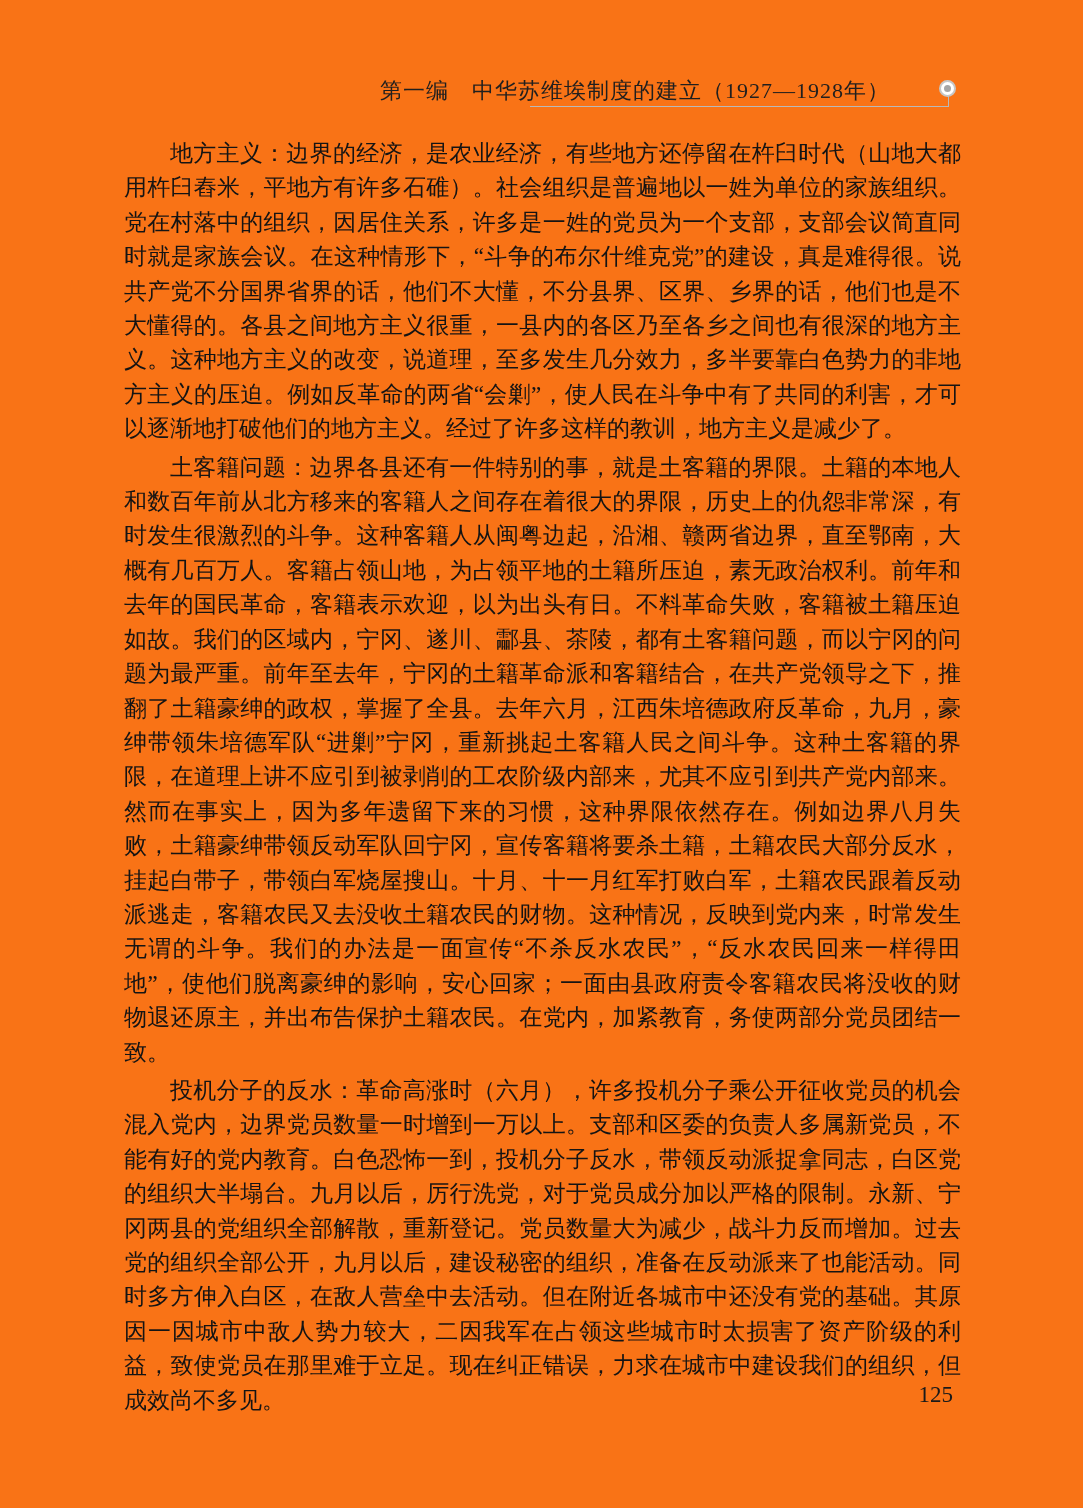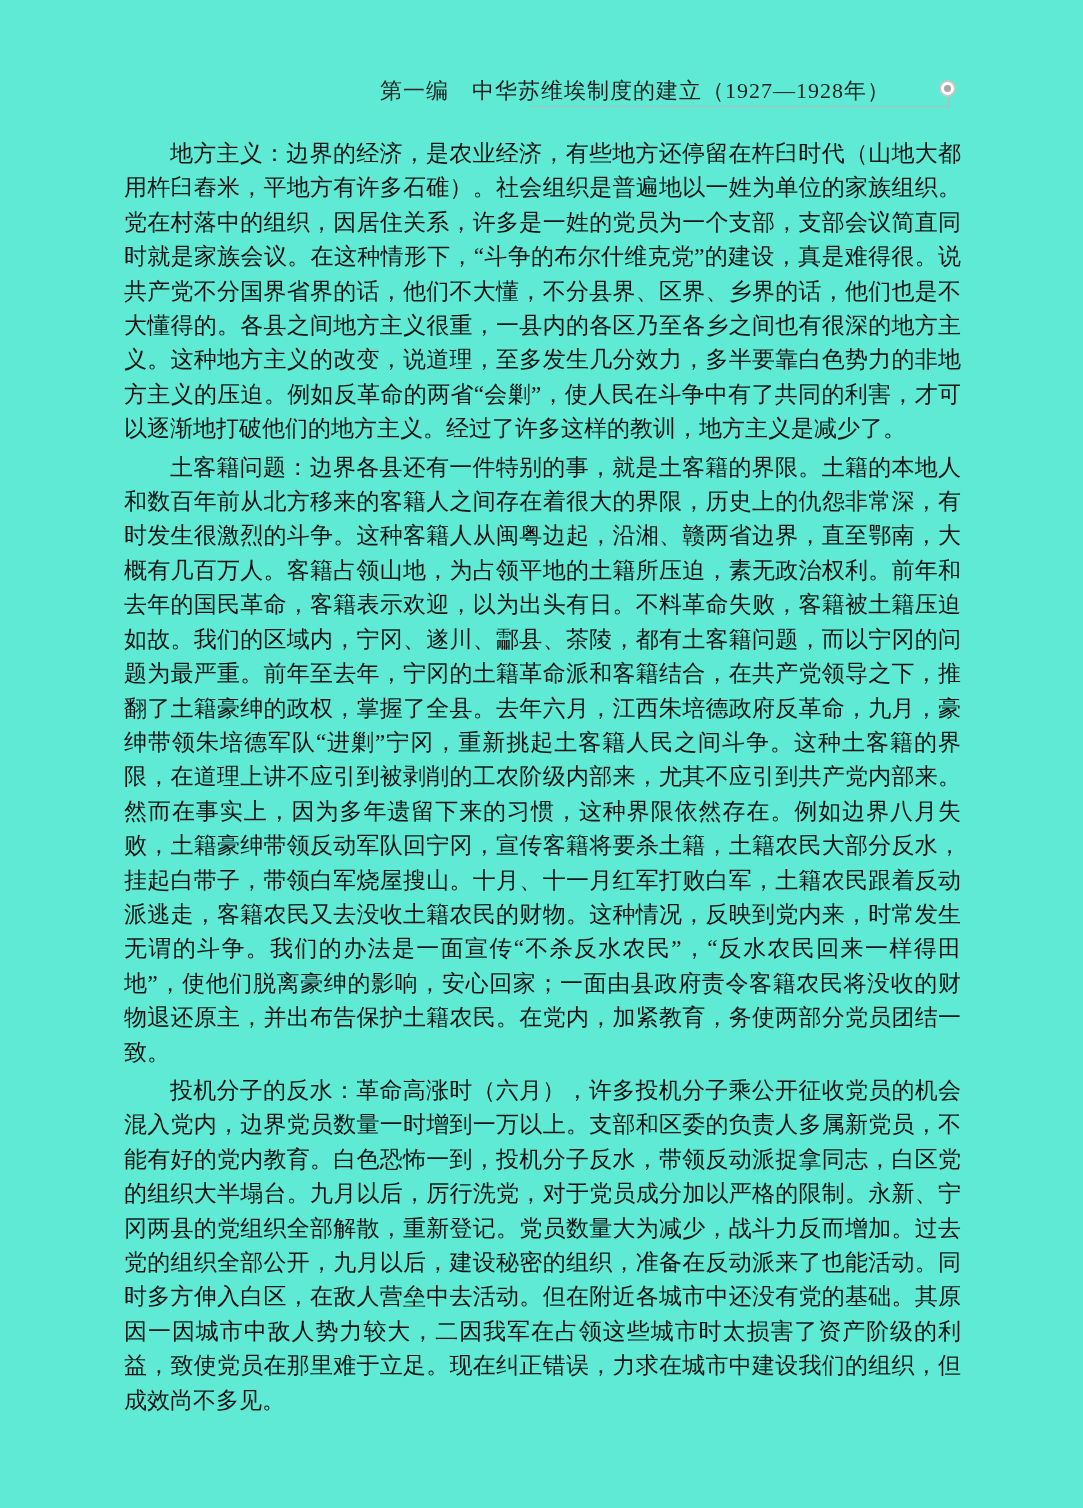--- a/index.html
+++ b/index.html
@@ -4,21 +4,21 @@
 <style>
   html, body {
     margin: 0;
     padding: 0;
     background: #ffffff;
   }
   .page {
     position: relative;
     width: 1083px;
     height: 1508px;
-    background: #5eead4;
+    background: #f97316;
     overflow: hidden;
     font-family: "Liberation Serif", "DejaVu Serif", serif;
   }
   
   .header-title {
     position: absolute;
     top: 76px;
     left: 120px;
     width: 770px;
     text-align: right;
@@ -94,14 +94,15 @@
       <span class="header-bullet-dot"></span>
     </span>
   </header>
 
   <main class="body-text">
     <p>地方主义：边界的经济，是农业经济，有些地方还停留在杵臼时代（山地大都用杵臼舂米，平地方有许多石碓）。社会组织是普遍地以一姓为单位的家族组织。党在村落中的组织，因居住关系，许多是一姓的党员为一个支部，支部会议简直同时就是家族会议。在这种情形下，“斗争的布尔什维克党”的建设，真是难得很。说共产党不分国界省界的话，他们不大懂，不分县界、区界、乡界的话，他们也是不大懂得的。各县之间地方主义很重，一县内的各区乃至各乡之间也有很深的地方主义。这种地方主义的改变，说道理，至多发生几分效力，多半要靠白色势力的非地方主义的压迫。例如反革命的两省“会剿”，使人民在斗争中有了共同的利害，才可以逐渐地打破他们的地方主义。经过了许多这样的教训，地方主义是减少了。</p>
     <p>土客籍问题：边界各县还有一件特别的事，就是土客籍的界限。土籍的本地人和数百年前从北方移来的客籍人之间存在着很大的界限，历史上的仇怨非常深，有时发生很激烈的斗争。这种客籍人从闽粤边起，沿湘、赣两省边界，直至鄂南，大概有几百万人。客籍占领山地，为占领平地的土籍所压迫，素无政治权利。前年和去年的国民革命，客籍表示欢迎，以为出头有日。不料革命失败，客籍被土籍压迫如故。我们的区域内，宁冈、遂川、酃县、茶陵，都有土客籍问题，而以宁冈的问题为最严重。前年至去年，宁冈的土籍革命派和客籍结合，在共产党领导之下，推翻了土籍豪绅的政权，掌握了全县。去年六月，江西朱培德政府反革命，九月，豪绅带领朱培德军队“进剿”宁冈，重新挑起土客籍人民之间斗争。这种土客籍的界限，在道理上讲不应引到被剥削的工农阶级内部来，尤其不应引到共产党内部来。然而在事实上，因为多年遗留下来的习惯，这种界限依然存在。例如边界八月失败，土籍豪绅带领反动军队回宁冈，宣传客籍将要杀土籍，土籍农民大部分反水，挂起白带子，带领白军烧屋搜山。十月、十一月红军打败白军，土籍农民跟着反动派逃走，客籍农民又去没收土籍农民的财物。这种情况，反映到党内来，时常发生无谓的斗争。我们的办法是一面宣传“不杀反水农民”，“反水农民回来一样得田地”，使他们脱离豪绅的影响，安心回家；一面由县政府责令客籍农民将没收的财物退还原主，并出布告保护土籍农民。在党内，加紧教育，务使两部分党员团结一致。</p>
     <p>投机分子的反水：革命高涨时（六月），许多投机分子乘公开征收党员的机会混入党内，边界党员数量一时增到一万以上。支部和区委的负责人多属新党员，不能有好的党内教育。白色恐怖一到，投机分子反水，带领反动派捉拿同志，白区党的组织大半塌台。九月以后，厉行洗党，对于党员成分加以严格的限制。永新、宁冈两县的党组织全部解散，重新登记。党员数量大为减少，战斗力反而增加。过去党的组织全部公开，九月以后，建设秘密的组织，准备在反动派来了也能活动。同时多方伸入白区，在敌人营垒中去活动。但在附近各城市中还没有党的基础。其原因一因城市中敌人势力较大，二因我军在占领这些城市时太损害了资产阶级的利益，致使党员在那里难于立足。现在纠正错误，力求在城市中建设我们的组织，但成效尚不多见。</p>
   </main>
 
+  <div class="page-number">125</div>
 
 </div>
 
 </body></html>

